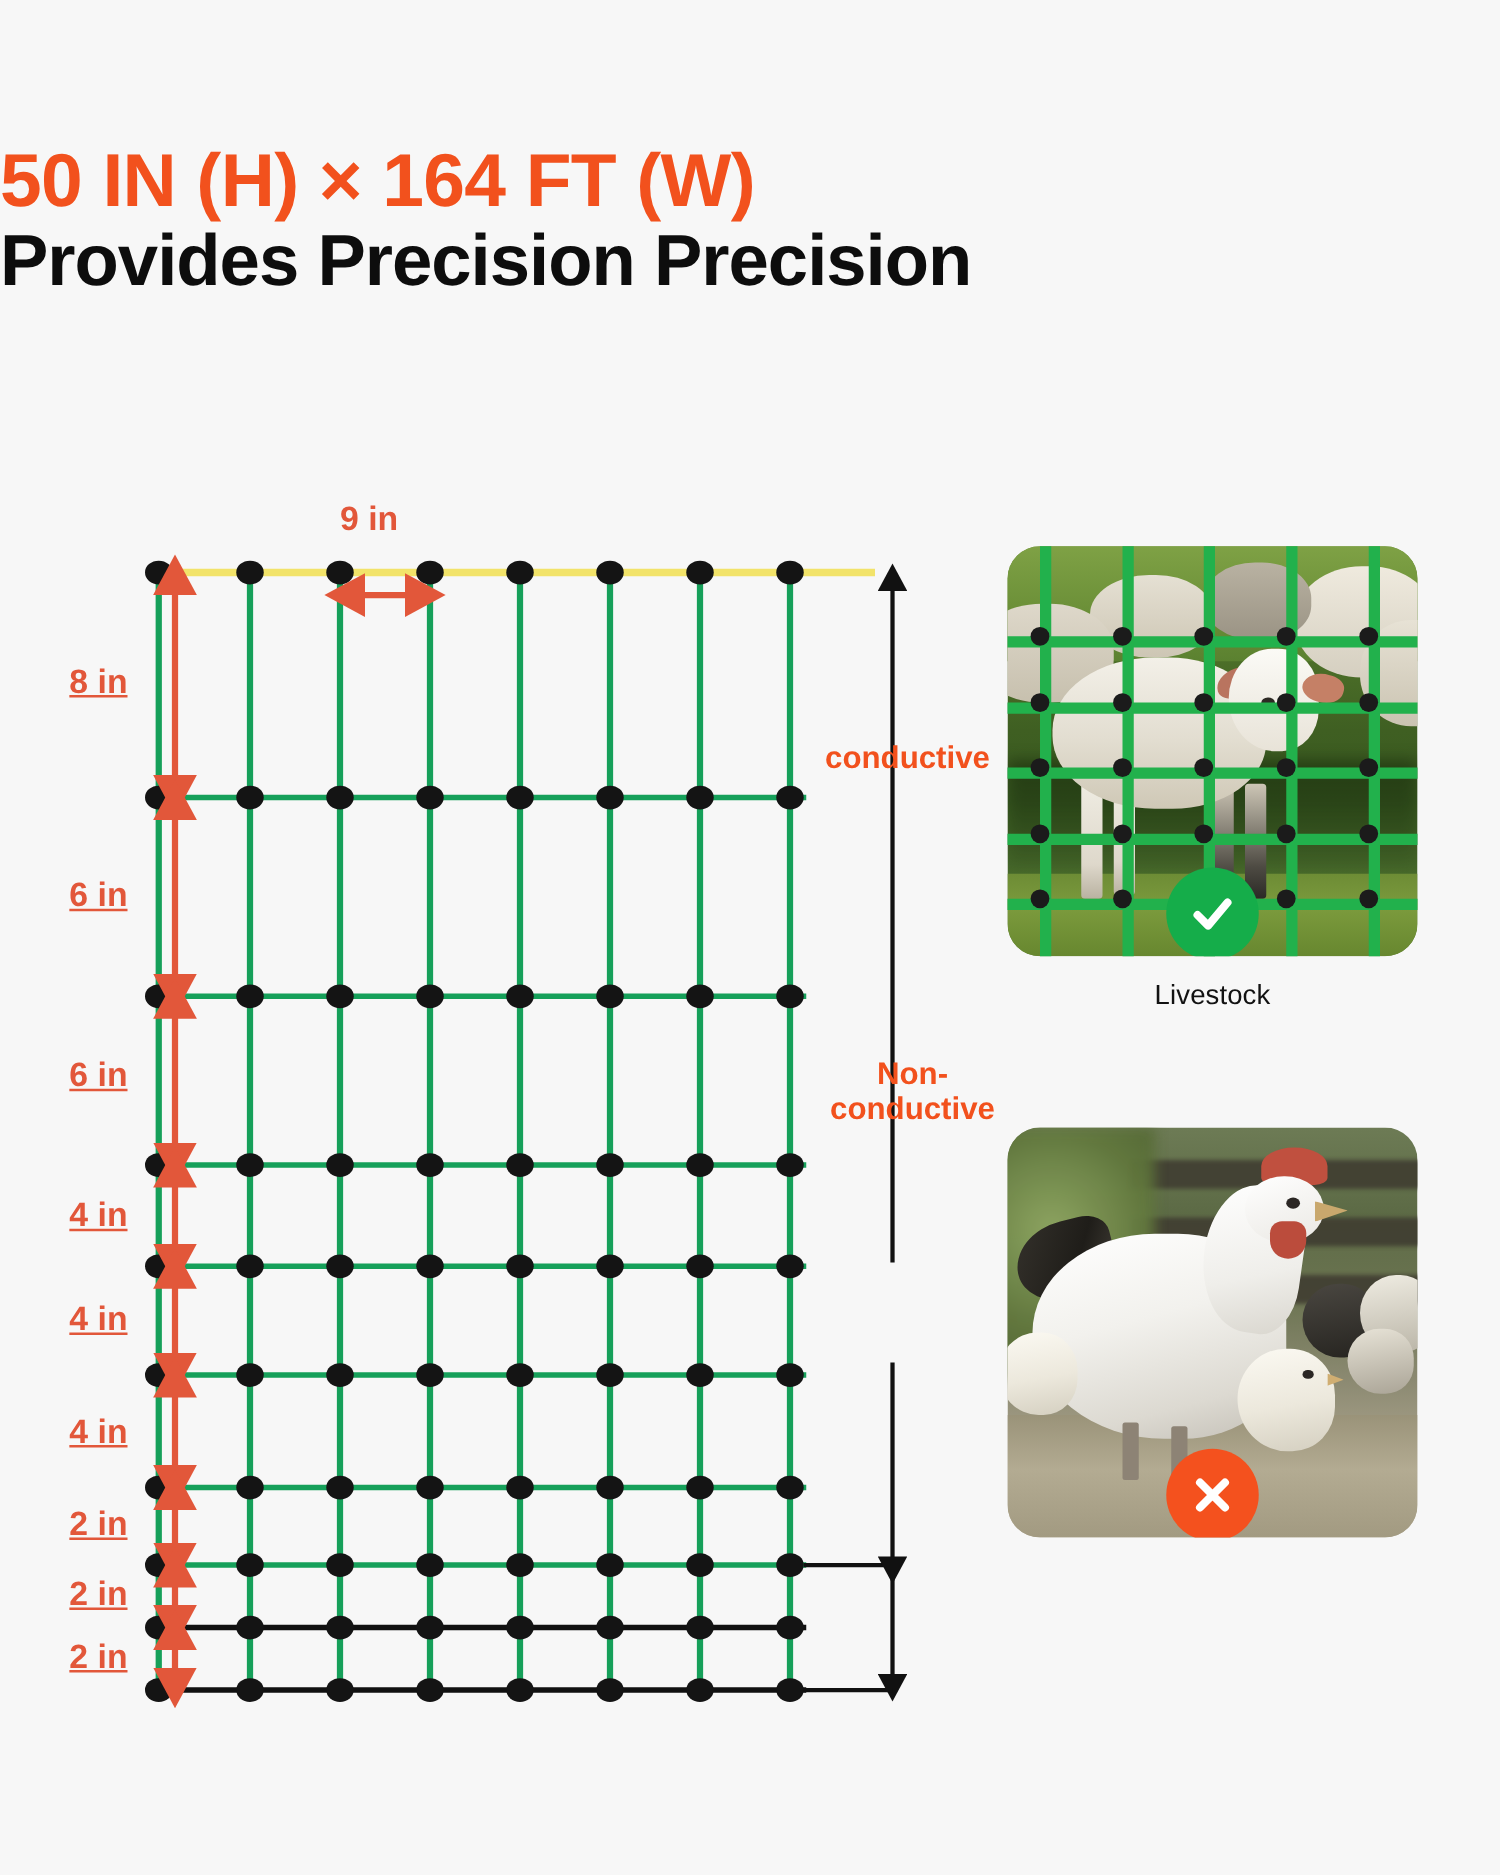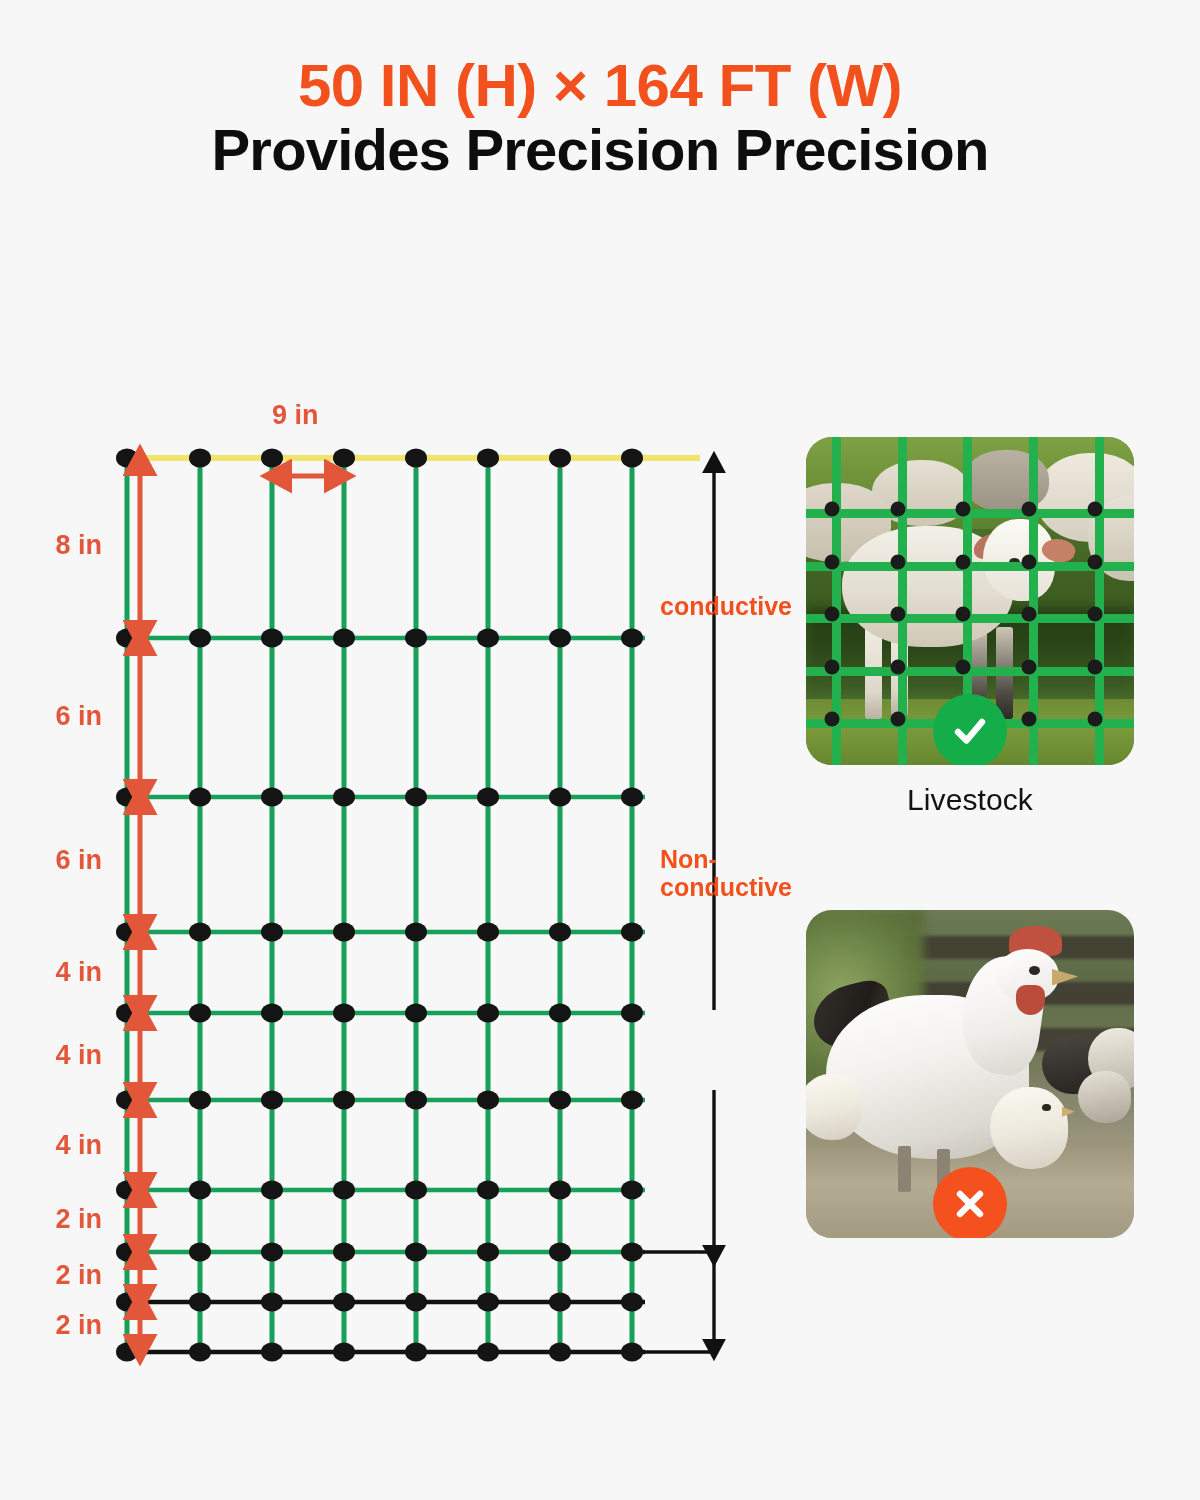--- a/index.html
+++ b/index.html
@@ -13,22 +13,21 @@
     font-family: "Liberation Sans", sans-serif;
     overflow: hidden;
     position: relative;
   }
 
   
   .header {
     position: absolute;
     top: 0; left: 0;
     width: 1200px;
-    padding-top: 56px;
-    text-align: center;
+    padding-top: 115px;
   }
   .title-line1 {
     font-size: 60px;
     font-weight: 900;
     letter-spacing: -0.5px;
     color: #f2511d;
     line-height: 1.0;
     white-space: nowrap;
   }
   .title-line2 {
@@ -57,20 +56,21 @@
   .diagram svg { display: block; }
 
   
   .dim-label {
     position: absolute;
     color: #e2573a;
     font-weight: 700;
     font-size: 27px;
     white-space: nowrap;
     text-align: right;
+    text-decoration: underline;
   }
   .dim-label.rowlbl { width: 96px; left: 6px; }
 
   .top-dim-label {
     position: absolute;
     color: #e2573a;
     font-weight: 700;
     font-size: 27px;
     white-space: nowrap;
     left: 272px;
@@ -82,21 +82,21 @@
     color: #f2511d;
     font-weight: 800;
     font-size: 25px;
     line-height: 1.12;
     white-space: nowrap;
   }
   .side-note.conductive { left: 660px; top: 592px; }
   .side-note.nonconductive {
     left: 660px;
     top: 845px;
-    text-align: left;
+    text-align: center;
     width: 140px;
     white-space: normal;
   }
 
   
   .cards {
     position: absolute;
     left: 806px;
     top: 437px;
     width: 340px;
@@ -327,21 +327,21 @@
     justify-content: center;
     z-index: 5;
   }
   .badge.ok { background: #15ad4a; }
   .badge.no { background: #f4511e; }
   .badge svg { display: block; }
 
   .card-caption {
     margin-top: 18px;
     text-align: center;
-    font-size: 30px;
+    font-size: 22px;
     font-weight: 400;
     color: #121212;
     letter-spacing: 0.1px;
   }
 </style>
 </head>
 <body style="background: rgb(247, 247, 247);">
 
 <div class="header">
   <div class="title-line1">50 IN (H) × 164 FT (W)</div>

